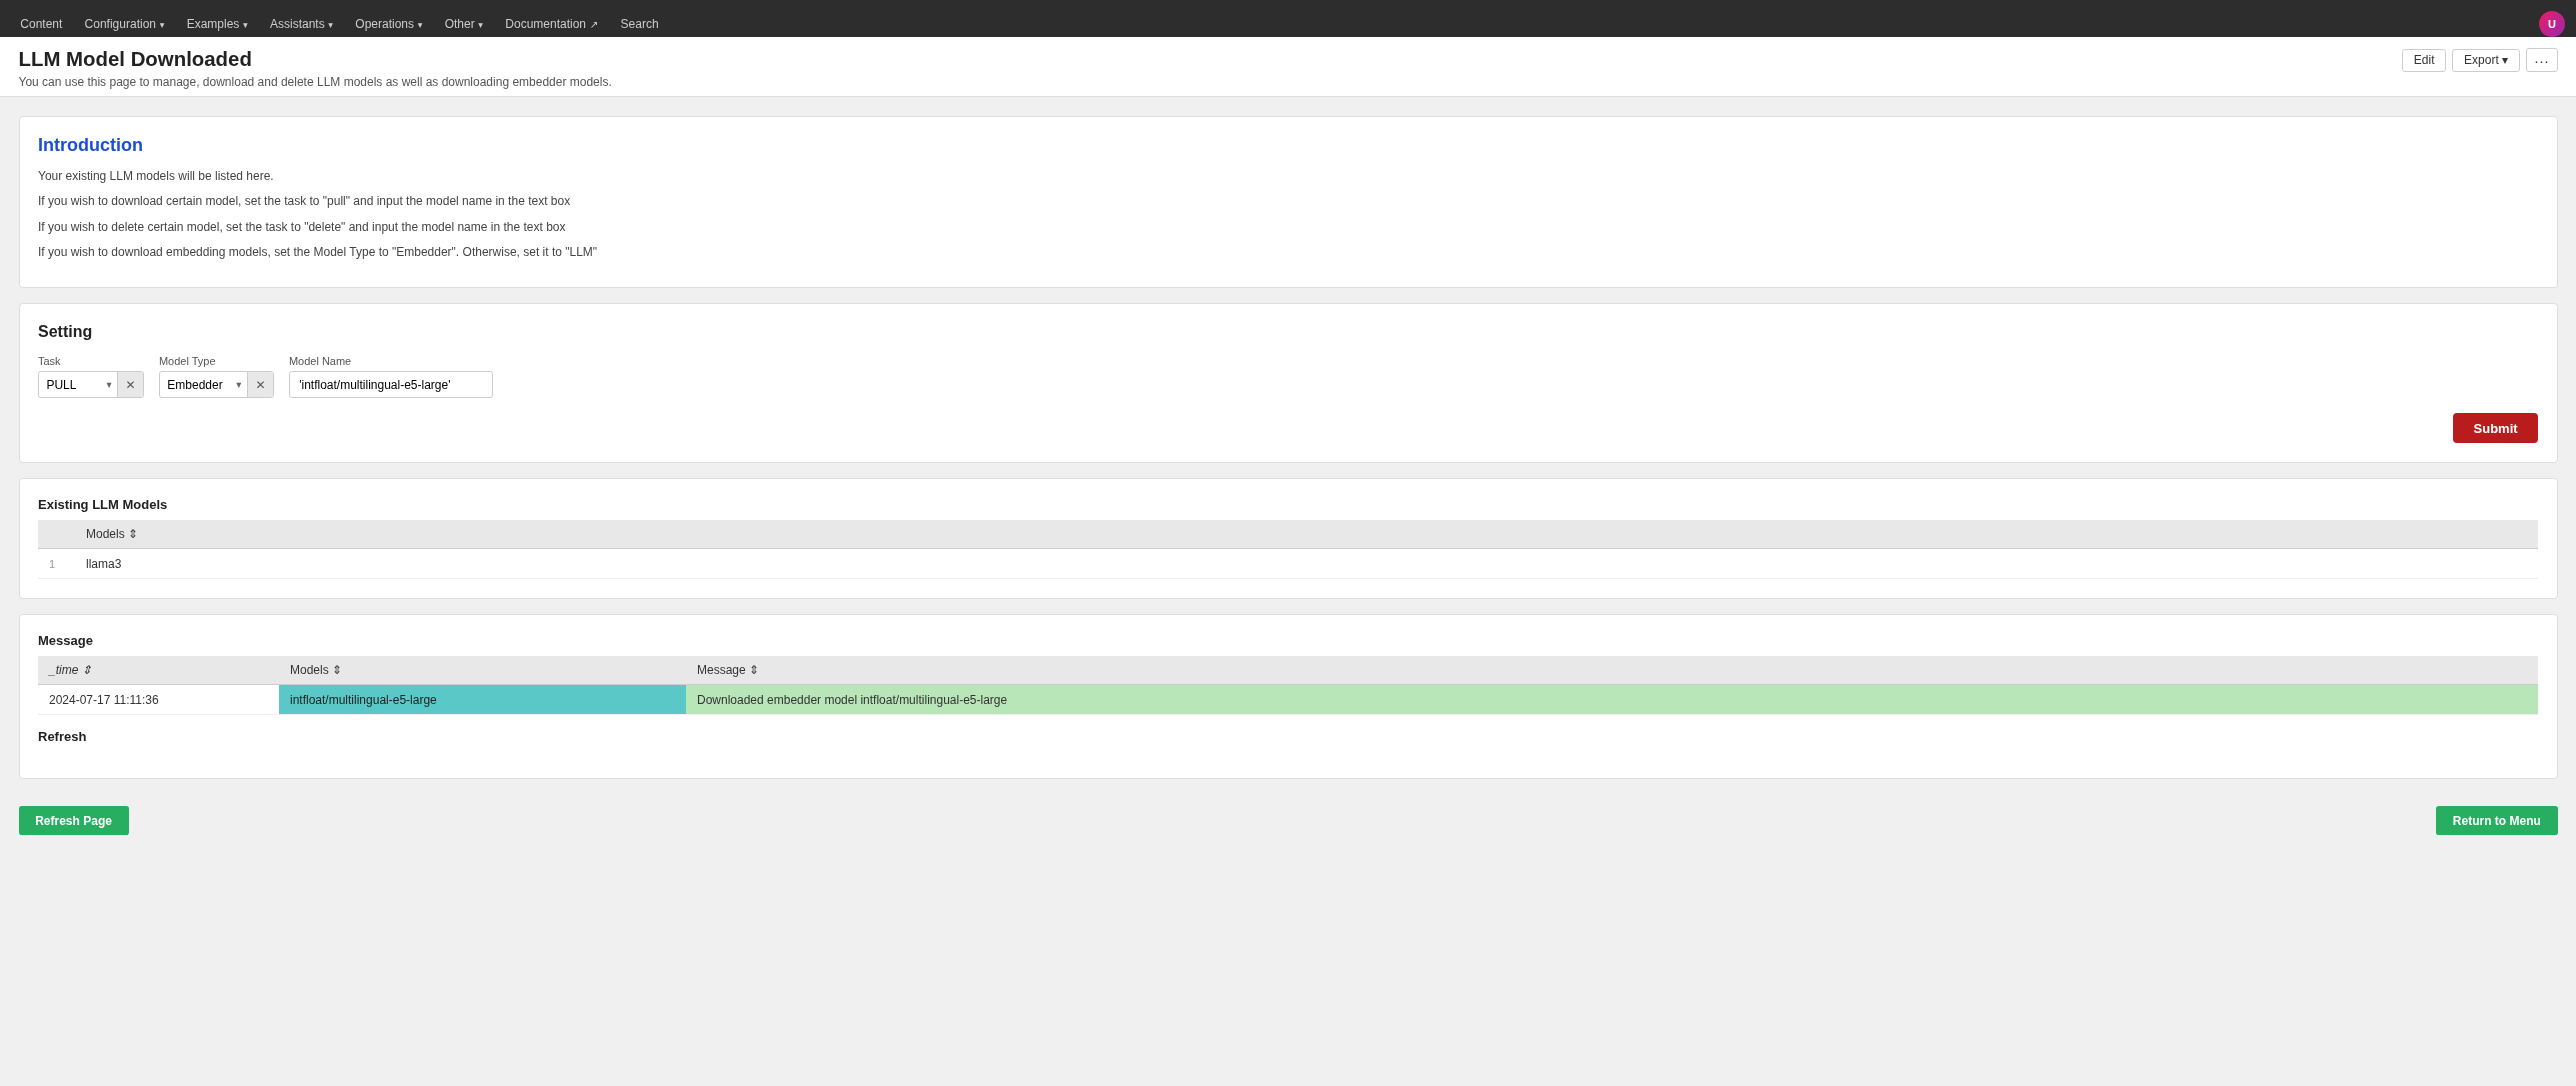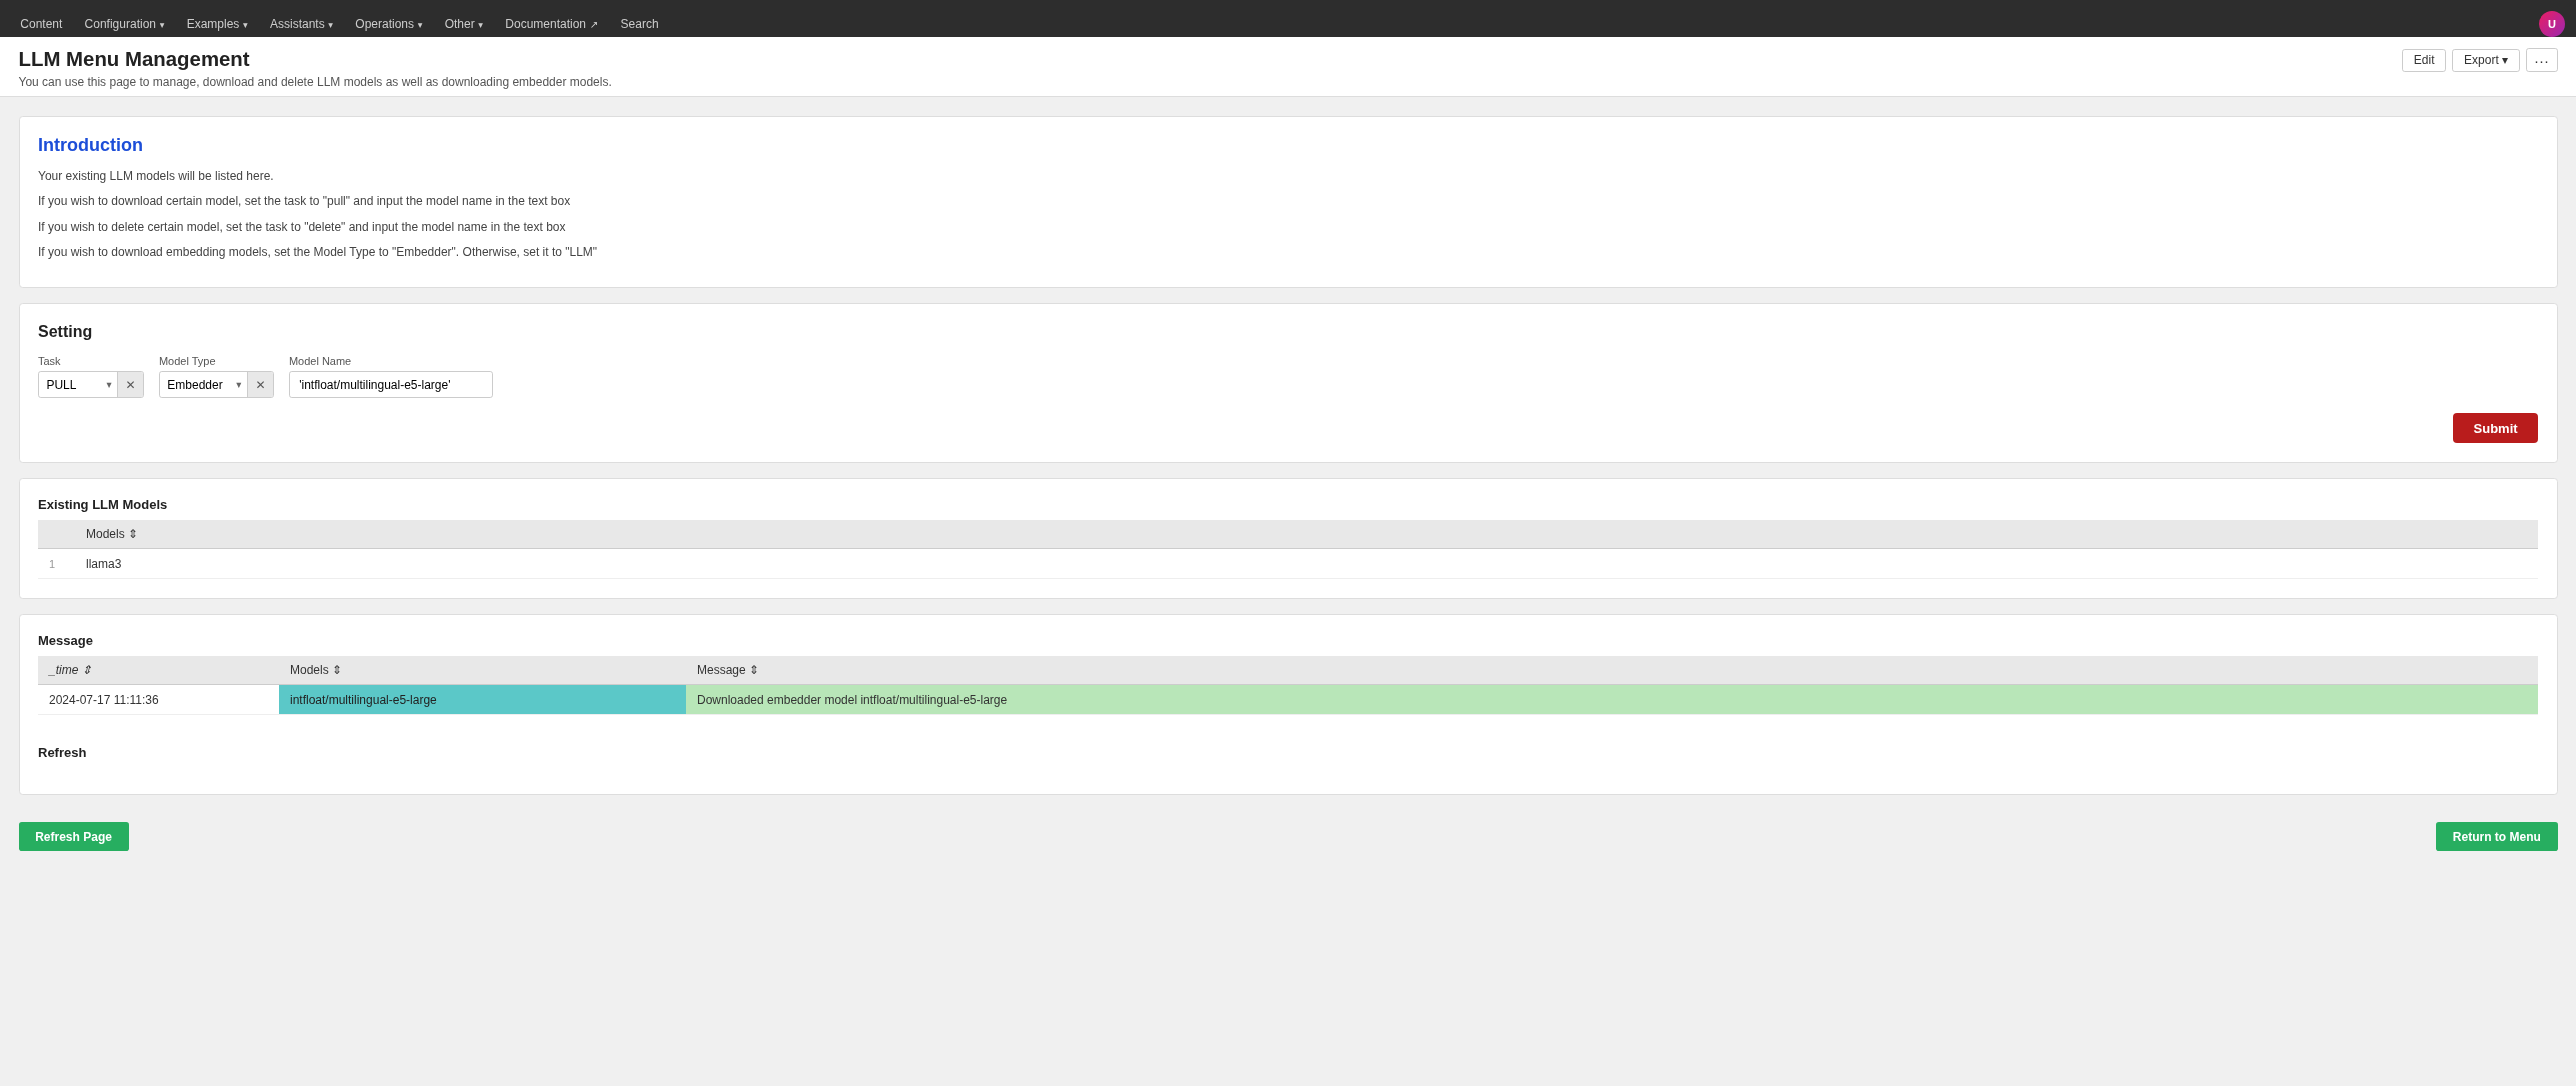--- a/index.html
+++ b/index.html
@@ -229,21 +229,21 @@
     .green-cell {
       background: #b8e6b8;
       color: #333;
     }
 
     
     .refresh-label {
       font-size: 13px;
       font-weight: bold;
       color: #222;
-      margin-top: 30px;
+      margin-top: 14px;
       margin-bottom: 15px;
     }
     .bottom-actions {
       display: flex;
       justify-content: space-between;
       gap: 1px;
       margin-top: 18.5px;
       padding: 9.3px 0;
     }
     .btn-action {
@@ -294,21 +294,21 @@
   <div class="nav-item">
     <span>Search</span>
   </div>
   <div class="nav-spacer"></div>
   <div class="nav-avatar">U</div>
 </nav>
 
 <div class="page-header">
   <div class="page-header-row">
     <div>
-      <div class="page-title">LLM Menu Management</div>
+      <div class="page-title">LLM Model Downloaded</div>
       <div class="page-subtitle">You can use this page to manage, download and delete LLM models as well as downloading embedder models.</div>
     </div>
     <div class="header-actions">
       <button class="btn-header">Edit</button>
       <button class="btn-header">Export ▾</button>
       <button class="btn-dots">···</button>
     </div>
   </div>
 </div>
 

